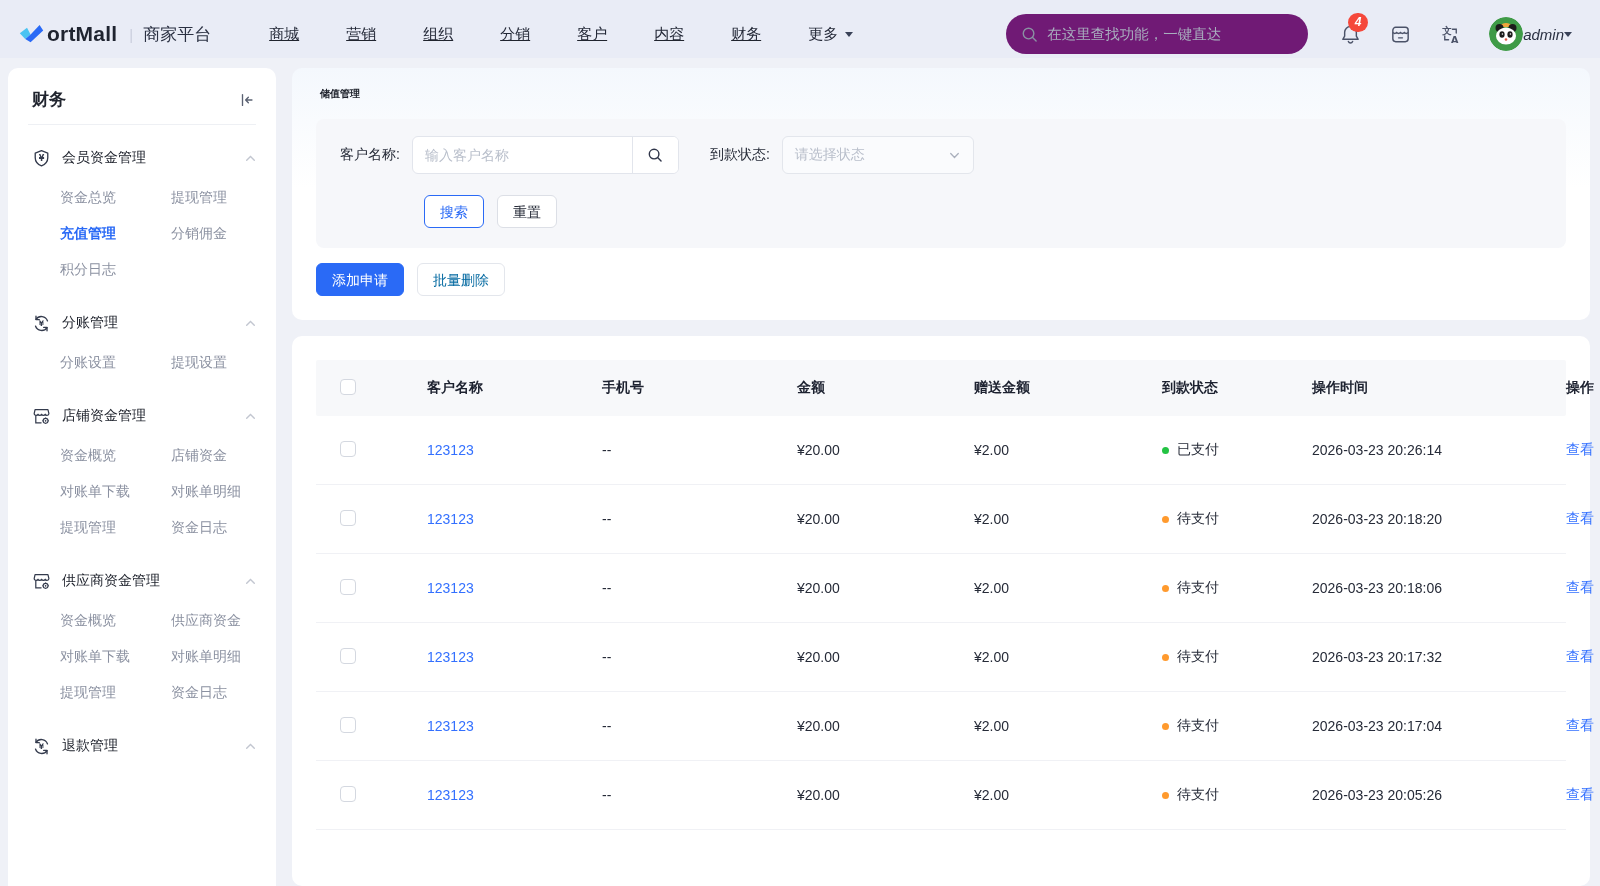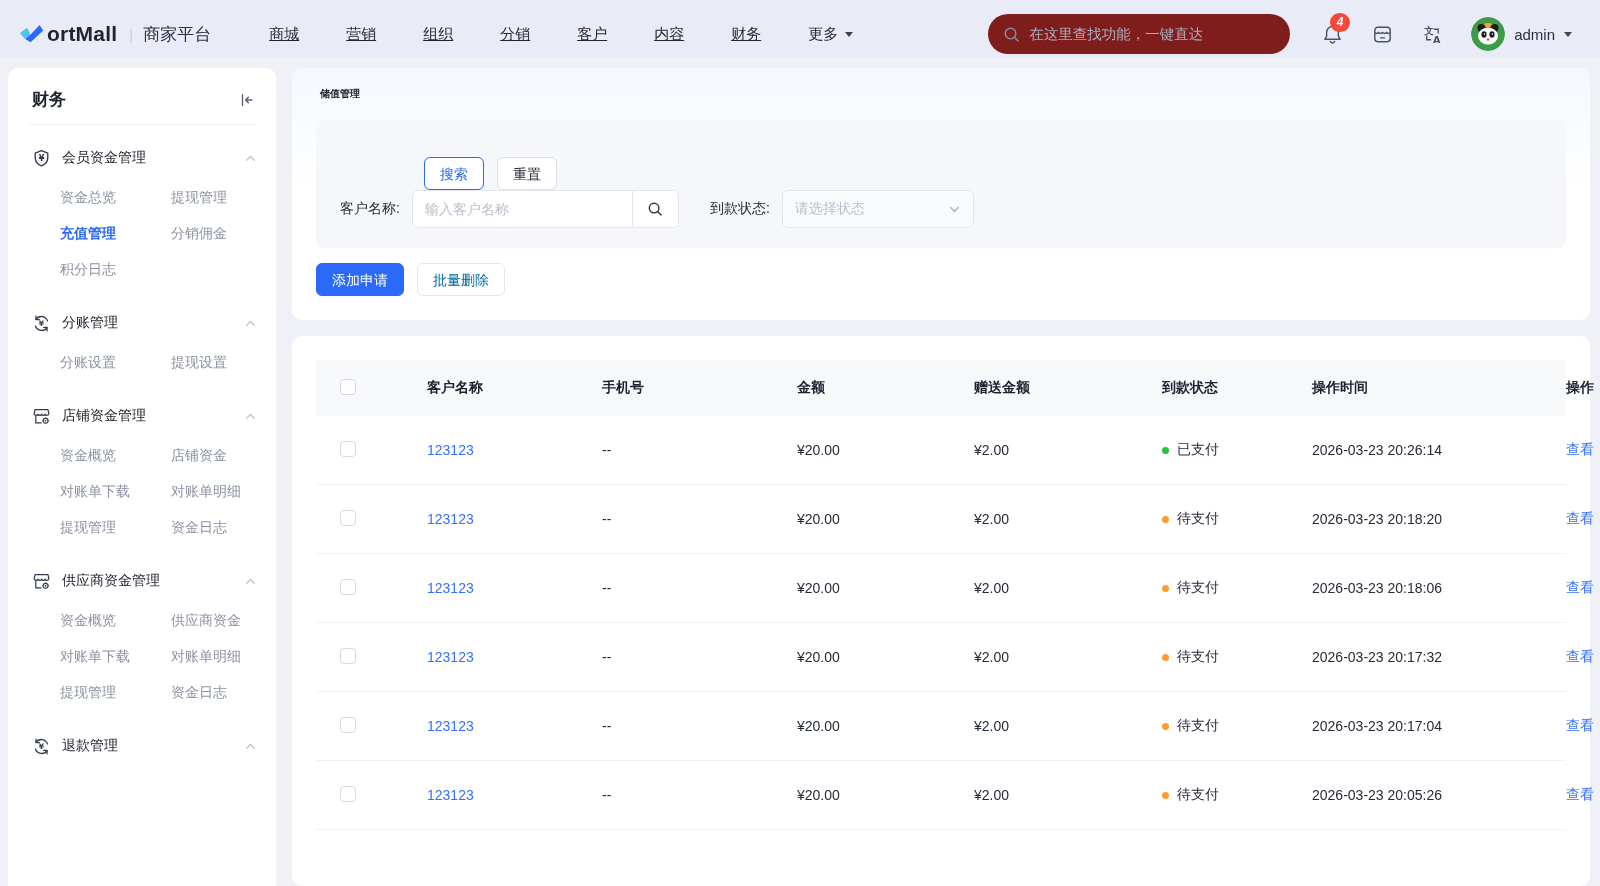--- a/index.html
+++ b/index.html
@@ -14,25 +14,25 @@
   .brand-logo { display: flex; margin-right: 2px; }
   .brand-name { font-size: 21px; font-weight: 700; color: #1f2430; letter-spacing: .2px; }
   .brand-sep { color: #c9cedd; font-size: 15px; margin: 0 10px 0 12px; }
   .platform { font-size: 17px; color: #2a3042; }
   .main-nav { display: flex; align-items: center; margin-left: 58px; }
   .nav-list { display: flex; gap: 47px; text-decoration: underline; }
   .nav-item { font-size: 15px; color: #232837; cursor: pointer; white-space: nowrap; }
   .nav-more { display: flex; align-items: center; gap: 7px; margin-left: 47px; cursor: pointer; font-size: 15px; color: #232837; }
   .caret { width: 0; height: 0; border-left: 4.5px solid transparent; border-right: 4.5px solid transparent; border-top: 5.5px solid #3a4258; }
   .topbar-right { margin-left: auto; display: flex; align-items: center; gap: 27px; }
-  .global-search { width: 302px; height: 40px; background: #7f1d1d; border-radius: 20px; display: flex; align-items: center; padding: 0 15px; gap: 9px; cursor: text; margin-right: 4px; }
+  .global-search { width: 302px; height: 40px; background: #701a75; border-radius: 20px; display: flex; align-items: center; padding: 0 15px; gap: 9px; cursor: text; margin-right: 4px; }
   .gs-placeholder { color: #a8aebe; font-size: 14.5px; white-space: nowrap; }
   .icon-btn { position: relative; display: flex; cursor: pointer; }
   .badge { position: absolute; top: -10px; left: 9px; min-width: 20px; height: 19px; padding: 0 4px; background: #f5483b; border-radius: 10px; color: #fff; font-size: 12px; font-style: italic; font-weight: 700; display: flex; align-items: center; justify-content: center; }
-  .user { display: flex; align-items: center; gap: 9px; cursor: pointer; }
+  .user { display: flex; align-items: center; cursor: pointer; font-style: italic; }
   .avatar { width: 34px; height: 34px; border-radius: 50%; overflow: hidden; display: flex; }
   .user-name { font-size: 15px; color: #2a3042; }
   
   .layout { display: flex; gap: 16px; padding: 10px 10px 0 8px; height: 828px; }
   .card { background: #fff; border-radius: 10px; }
   
   .sidebar { width: 268px; flex: none; height: 850px; padding-top: 16px; }
   .sb-head { display: flex; align-items: center; justify-content: space-between; padding: 4px 20px 13px 24px; }
   .sb-title { font-size: 17px; font-weight: 700; }
   .collapse { cursor: pointer; display: flex; }
@@ -305,42 +305,42 @@
           </div>
         </div>
     </aside>
 
     <main class="main">
 
       <section class="card head-card">
         <h1 class="page-title">储值管理</h1>
 
         <div class="filter-panel">
-          <div class="filter-row btn-row">
-            <button class="btn btn-outline-primary">搜索</button>
-            <button class="btn btn-default">重置</button>
-          </div>
           <div class="filter-row">
             <span class="flabel">客户名称:</span>
             <div class="input-group">
               <input placeholder="输入客户名称" style="">
               <button class="input-search-btn">
                 <svg width="16" height="16" viewBox="0 0 18 18">
                   <circle cx="8" cy="8" r="5.4" fill="none" stroke="#30364a" stroke-width="1.6"></circle>
                   <path d="M12.2 12.2 L15.8 15.8" stroke="#30364a" stroke-width="1.6" stroke-linecap="round"></path>
                 </svg>
               </button>
             </div>
             <span class="flabel lbl2">到款状态:</span>
             <div class="select">
               <span class="sel-placeholder">请选择状态</span>
               <svg width="13" height="13" viewBox="0 0 12 12">
                 <path d="M2.5 4.2 L6 7.8 L9.5 4.2" fill="none" stroke="#aab0bd" stroke-width="1.2" stroke-linecap="round"></path>
               </svg>
             </div>
+          </div>
+          <div class="filter-row btn-row">
+            <button class="btn btn-outline-primary">搜索</button>
+            <button class="btn btn-default">重置</button>
           </div>
         </div>
 
         <div class="action-row">
           <button class="btn btn-primary">添加申请</button>
           <button class="btn btn-disabled">批量删除</button>
         </div>
       </section>
 
       <section class="card table-card">

